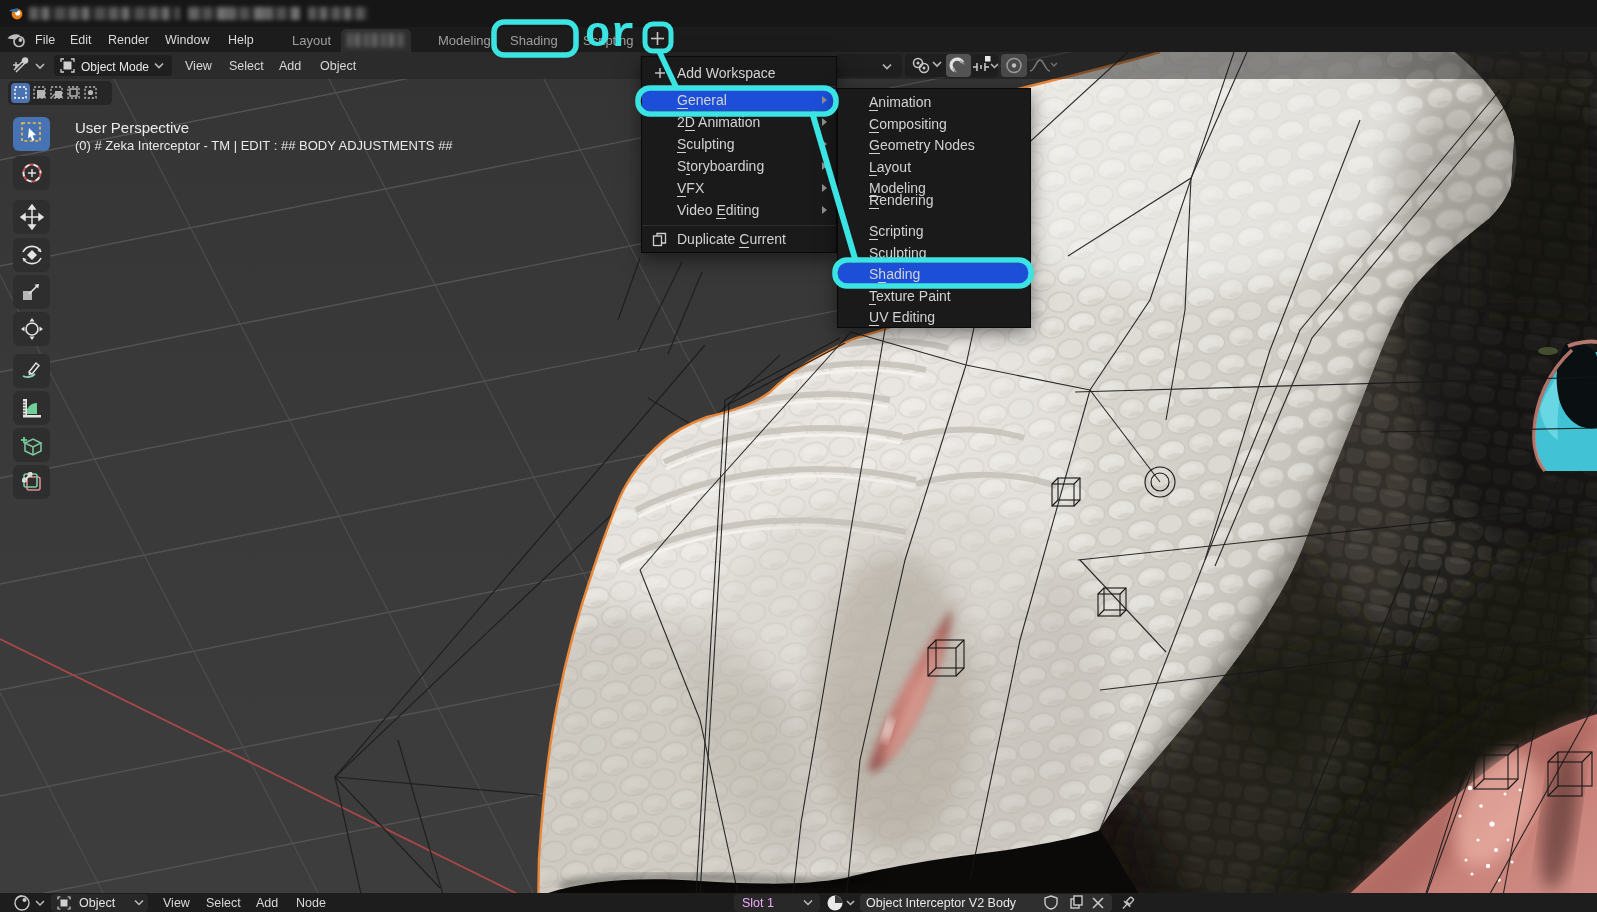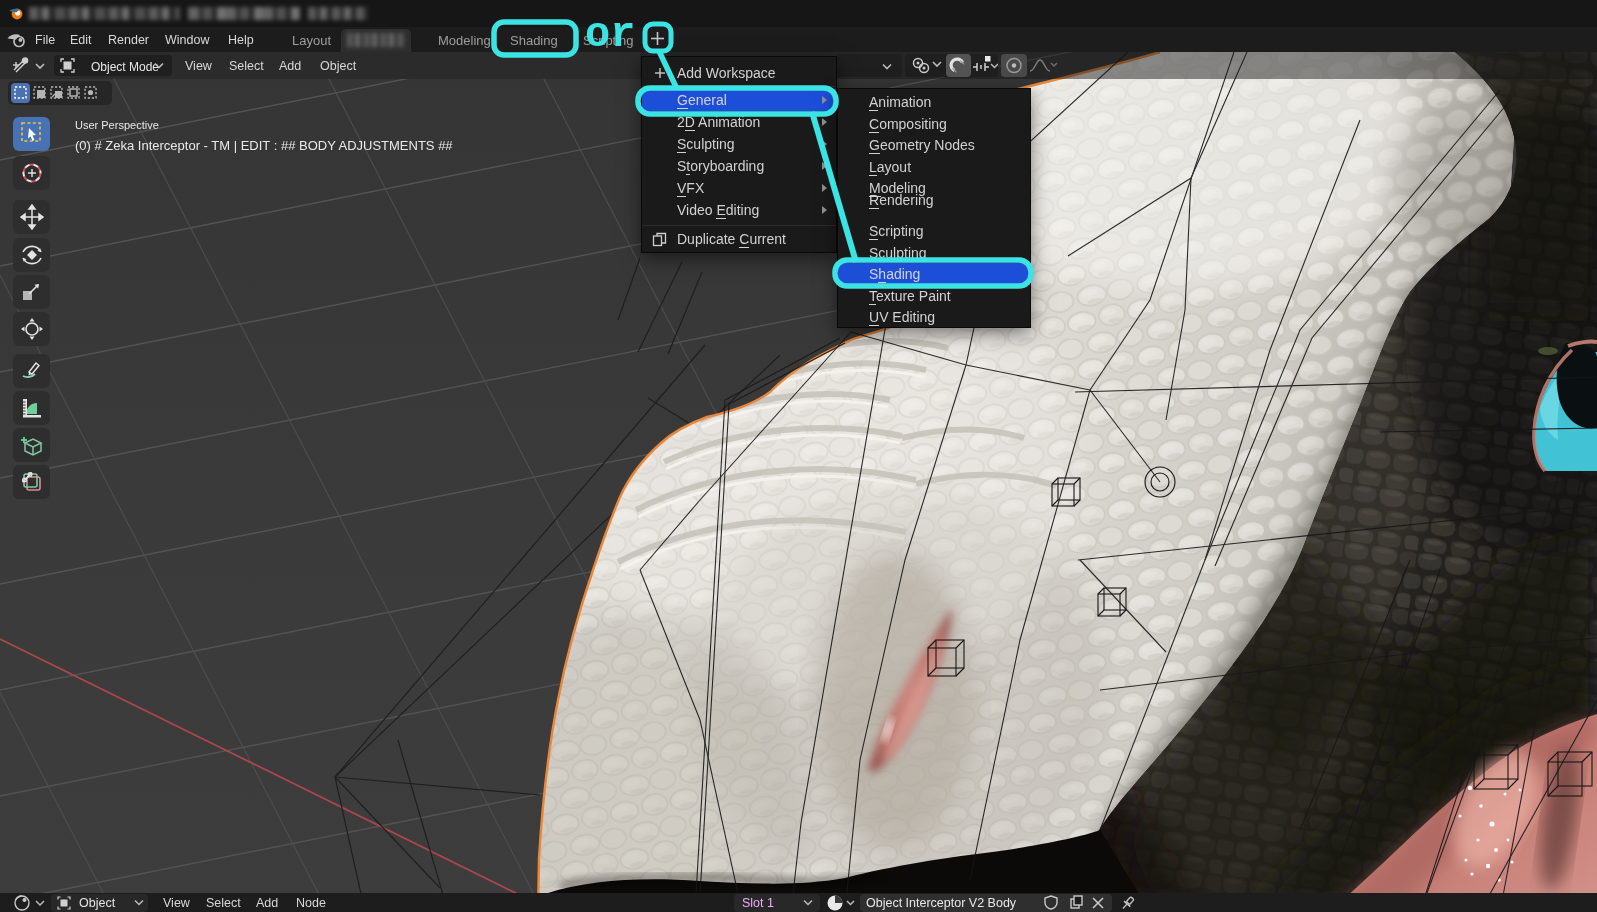--- a/index.html
+++ b/index.html
@@ -357,21 +357,21 @@
 <svg width="15" height="15" viewBox="0 0 15 15">
       <rect x="3.5" y="3.5" width="8" height="8" fill="#cfcfcf"></rect>
       <g stroke="#cfcfcf" stroke-width="1.3" fill="none">
         <path d="M1,4 V1 H4"></path>
         <path d="M11,1 H14 V4"></path>
         <path d="M14,11 V14 H11"></path>
         <path d="M4,14 H1 V11"></path>
       </g>
     </svg>
 </div>
-<div class="txt abs" style="left:81px;top:60px;color:#e8e8e8;font-size:12px;margin-left:10px;">Object Mode</div>
+<div class="txt abs" style="left:81px;top:60px;color:#e8e8e8;font-size:12px;">Object Mode</div>
 <svg class="abs" style="left:153px;top:62px;" width="12" height="8" viewBox="0 0 12 8">
     <path d="M2,1.5 l4,4 l4,-4" stroke="#bbb" stroke-width="1.6" fill="none"></path>
   </svg>
 <div class="txt abs" style="left:185px;top:59px;">View</div>
 <div class="txt abs" style="left:229px;top:59px;">Select</div>
 <div class="txt abs" style="left:279px;top:59px;">Add</div>
 <div class="txt abs" style="left:320px;top:59px;">Object</div>
 
 <div class="abs" style="left:836px;top:54px;width:66px;height:23px;background:#1f1f1f;border-radius:4px;"></div>
 <div class="txt abs" style="left:843px;top:58px;color:#e0e0e0;margin-top:36px;">Local</div>
@@ -519,21 +519,21 @@
     <rect x="7" y="7" width="13" height="13" rx="2" fill="none" stroke="#d98f8f" stroke-width="1.6"></rect>
     <rect x="4" y="4" width="13" height="13" rx="2" fill="none" stroke="#7fc9a0" stroke-width="1.6"></rect>
     <g stroke="#e4e4e4" stroke-width="1.4" fill="none">
       <circle cx="4.5" cy="10" r="1.8"></circle>
       <circle cx="10" cy="4.5" r="1.8"></circle>
       <line x1="6" y1="8.8" x2="12" y2="2.5"></line>
       <line x1="8.8" y1="6" x2="2.5" y2="12"></line>
     </g>
   </svg>
 
-<div class="abs" style="left:75px;top:119px;color:#e9e9e9;font-size:11px;">User Perspective</div>
+<div class="abs" style="left:75px;top:119px;color:#e9e9e9;font-size:15px;">User Perspective</div>
 <div class="abs" style="left:75px;top:138px;color:#e9e9e9;font-size:13px;">(0) # Zeka Interceptor - TM | EDIT : ## BODY ADJUSTMENTS ##</div>
 
 <div class="abs" style="left:0;top:893px;width:1597px;height:19px;background:#1d1d1d;"></div>
 <svg class="abs" style="left:14px;top:895px;" width="32" height="16" viewBox="0 0 32 16">
   <circle cx="8" cy="8" r="7" fill="none" stroke="#c9c9c9" stroke-width="1.4"></circle>
   <path d="M8,1 A7,7 0 0 0 1.6,5" fill="none" stroke="#c9c9c9" stroke-width="1.4"></path>
   <circle cx="10.5" cy="5" r="2" fill="#c9c9c9"></circle>
   <path d="M22,6 l4,4 l4,-4" stroke="#bbb" stroke-width="1.5" fill="none"></path>
 </svg>
 <div class="abs" style="left:51px;top:894px;width:97px;height:18px;background:#282828;border-radius:4px;"></div>

